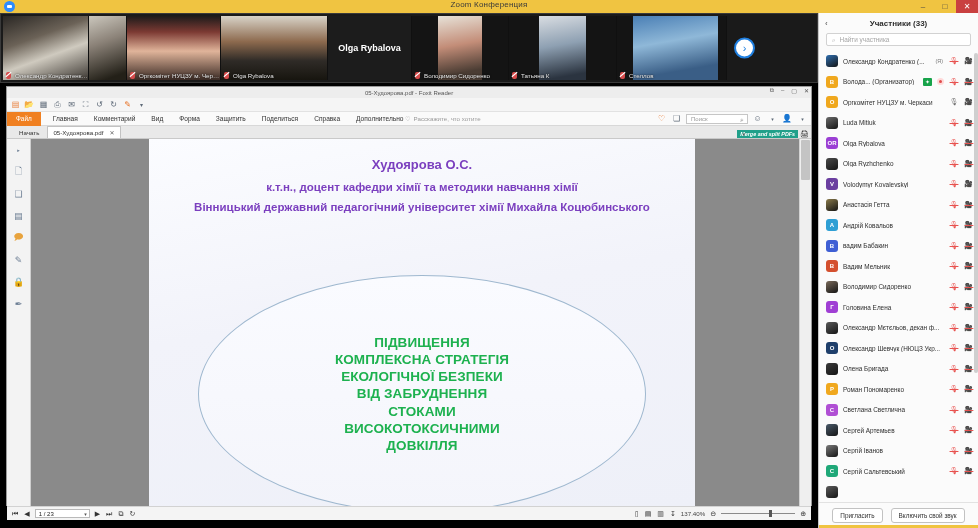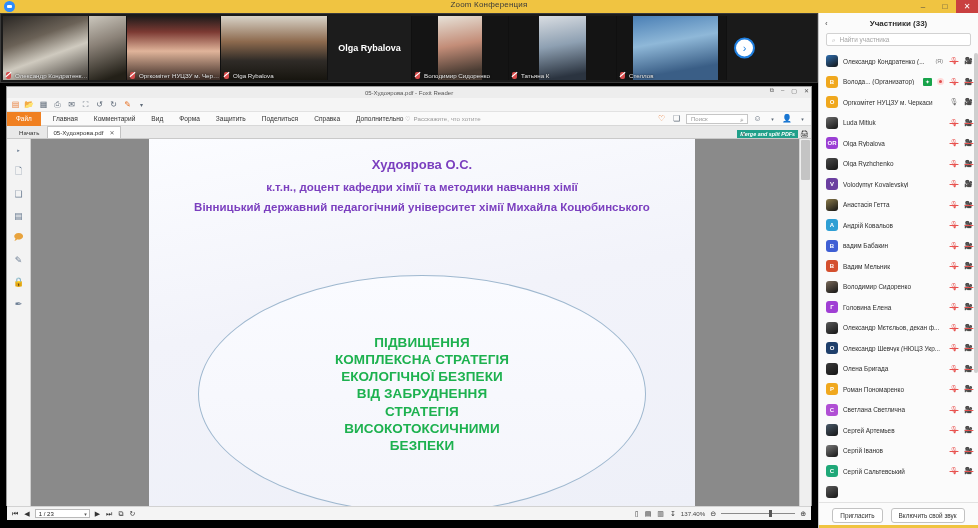--- a/index.html
+++ b/index.html
@@ -425,23 +425,23 @@
             <div class="l1">Худоярова О.С.</div>
             <div class="l2">к.т.н., доцент кафедри хімії та методики навчання хімії</div>
             <div class="l3">Вінницький державний педагогічний університет хімії Михайла Коцюбинського</div>
           </div>
           <div class="oval">
             <div class="oval-txt">
               <div>ПІДВИЩЕННЯ</div>
               <div>КОМПЛЕКСНА СТРАТЕГІЯ</div>
               <div>ЕКОЛОГІЧНОЇ БЕЗПЕКИ</div>
               <div>ВІД ЗАБРУДНЕННЯ</div>
-              <div>СТРАТЕГІЯ</div>
+              <div>СТОКАМИ</div>
               <div>ВИСОКОТОКСИЧНИМИ</div>
-              <div>БЕЗПЕКИ</div>
+              <div>ДОВКІЛЛЯ</div>
             </div>
           </div>
         </div>
 
       </div>
 
       <div class="fx-vscroll">
         <div class="thumb"></div>
       </div>
     </div>

